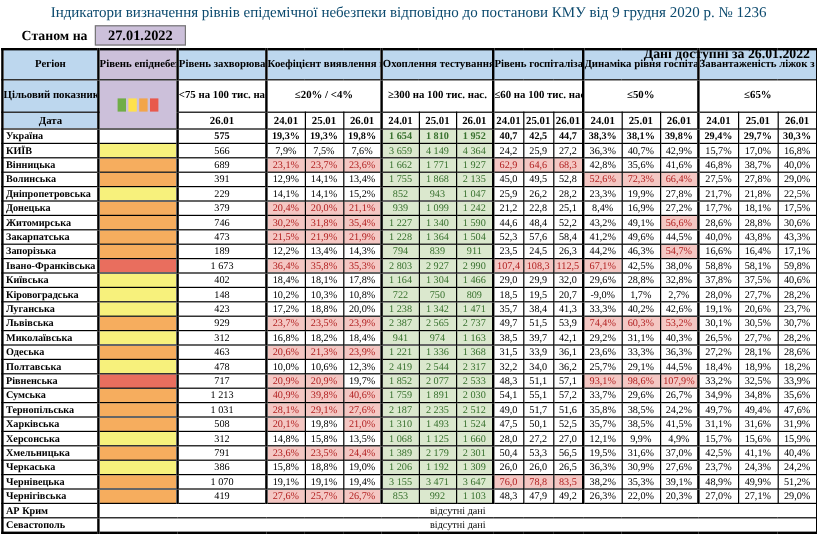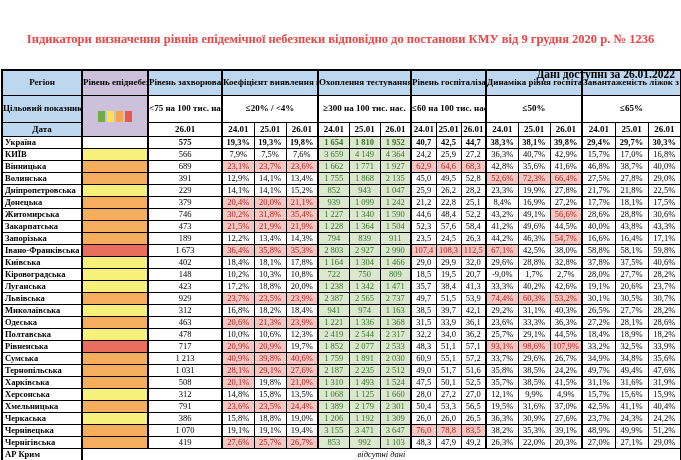--- a/index.html
+++ b/index.html
@@ -1,17 +1,17 @@
 <!DOCTYPE html>
 <html><head>
 <meta charset="utf-8">
 <style>
   html,body{margin:0;padding:0;background:#fff;}
   .page{width:681px;height:460px;font-family:"Liberation Serif","DejaVu Serif",serif;color:#000;overflow:hidden;}
-  .title{font-size:12.5px;font-weight:bold;color:#ef4444;text-align:center;padding-top:3px;white-space:nowrap;margin-top:29px;}
+  .title{font-size:12.5px;font-weight:normal;color:#0c4a6e;text-align:center;padding-top:3px;white-space:nowrap;}
   .subbar{position:relative;height:21px;margin:1px 2px 0 2px;}
   .asof{position:absolute;left:16px;top:2px;font-size:11.5px;font-weight:bold;}
   .datebox{display:inline-block;background:#ccc0da;border:1px solid #777;padding:0 10px;margin-left:6px;font-size:12px;}
   .avail{position:absolute;right:4px;top:20px;font-size:11.5px;font-weight:bold;}
   table{border-collapse:collapse;table-layout:fixed;width:679px;margin-left:1px;border:2px solid #000;}
   th,td{border:1px solid #000;padding:0;text-align:center;vertical-align:middle;overflow:hidden;white-space:nowrap;}
   thead th{font-size:9px;font-weight:bold;line-height:1.05;}
   .blue{background:#bdd7ee;}
   .lav{background:#ccc0da;}
   tr.hr1 th{height:24px;}
@@ -20,28 +20,31 @@
   tbody td{font-size:8.5px;height:11px;line-height:11px;}
   td.region{text-align:left;font-weight:bold;padding-left:2px;font-size:8.5px;}
   tr.b td{font-weight:bold;}
   td.g{background:#dbe8ce;color:#38712e;}
   td.hl{background:#f4c7c3;color:#b22222;}
   td.dy{background:#f7f17c;}
   td.do{background:#f6ad5e;}
   td.dr{background:#e96e5e;}
   .gb{border-left-width:2px;}
   .legend .sq{display:inline-block;width:7px;height:11px;margin:0 1px;vertical-align:middle;}
-  td.nodata{font-size:8.5px;font-style:italic;}
+  td.nodata{font-size:8.5px;}
 </style>
 </head>
 <body>
 
 <div class="page">
   <div class="title">Індикатори визначення рівнів епідемічної небезпеки відповідно до постанови КМУ від 9 грудня 2020 р. № 1236</div>
   <div class="subbar">
+    <div class="asof">
+      <span>Станом на</span><span class="datebox">27.01.2022</span>
+    </div>
     <div class="avail">Дані доступні за 26.01.2022</div>
   </div>
 
   <table>
     <colgroup>
       <col style="width:80px">
         <col style="width:66px">
         <col style="width:74px">
       <col style="width:32px">
         <col style="width:32px">
@@ -464,21 +467,21 @@
         <tr>
           <td class="region">Сумська</td>
           <td class="do gb"></td>
           <td class="gb">1 213</td>
           <td class="hl gb">40,9%</td>
           <td class="hl">39,8%</td>
           <td class="hl">40,6%</td>
           <td class="g gb">1 759</td>
           <td class="g">1 891</td>
           <td class="g">2 030</td>
-          <td class=" gb">60,9</td>
+          <td class=" gb">54,1</td>
           <td>55,1</td>
           <td>57,2</td>
           <td class=" gb">33,7%</td>
           <td>29,6%</td>
           <td>26,7%</td>
           <td class="gb">34,9%</td>
           <td>34,8%</td>
           <td>35,6%</td>
         </tr>
         <tr>

